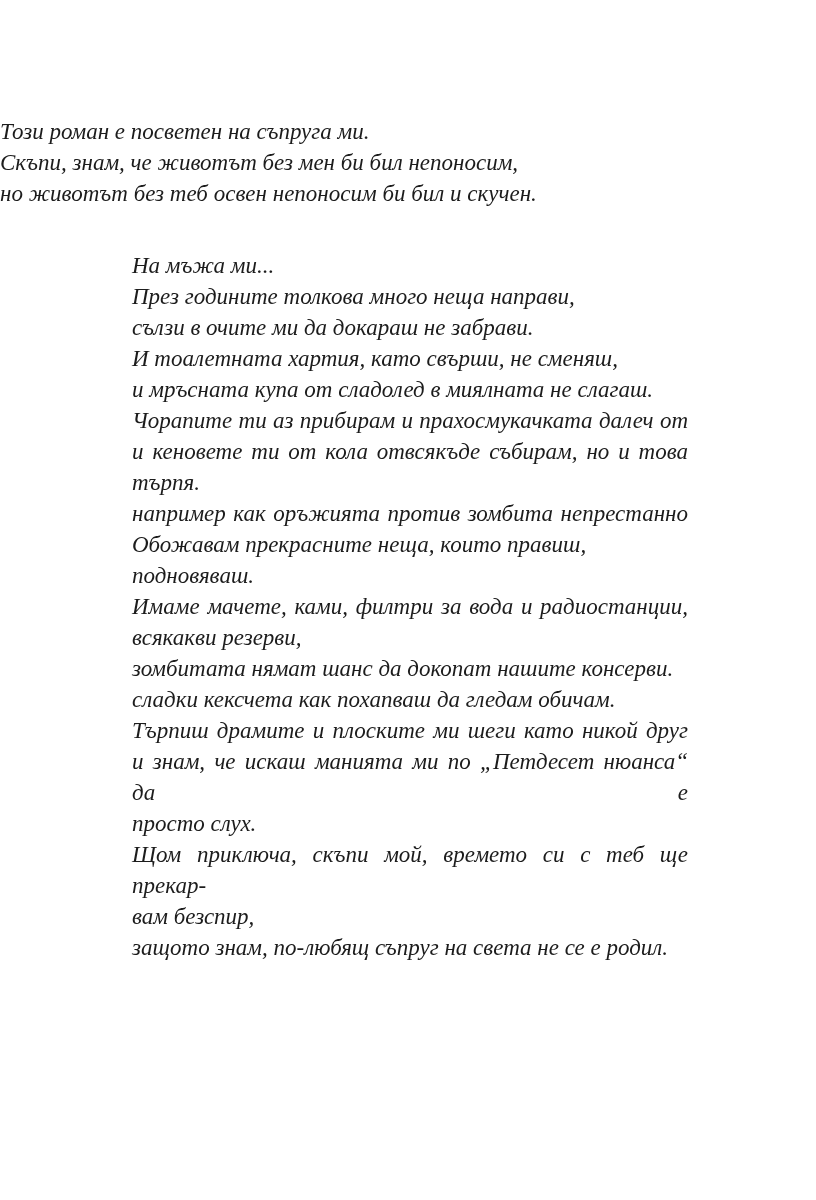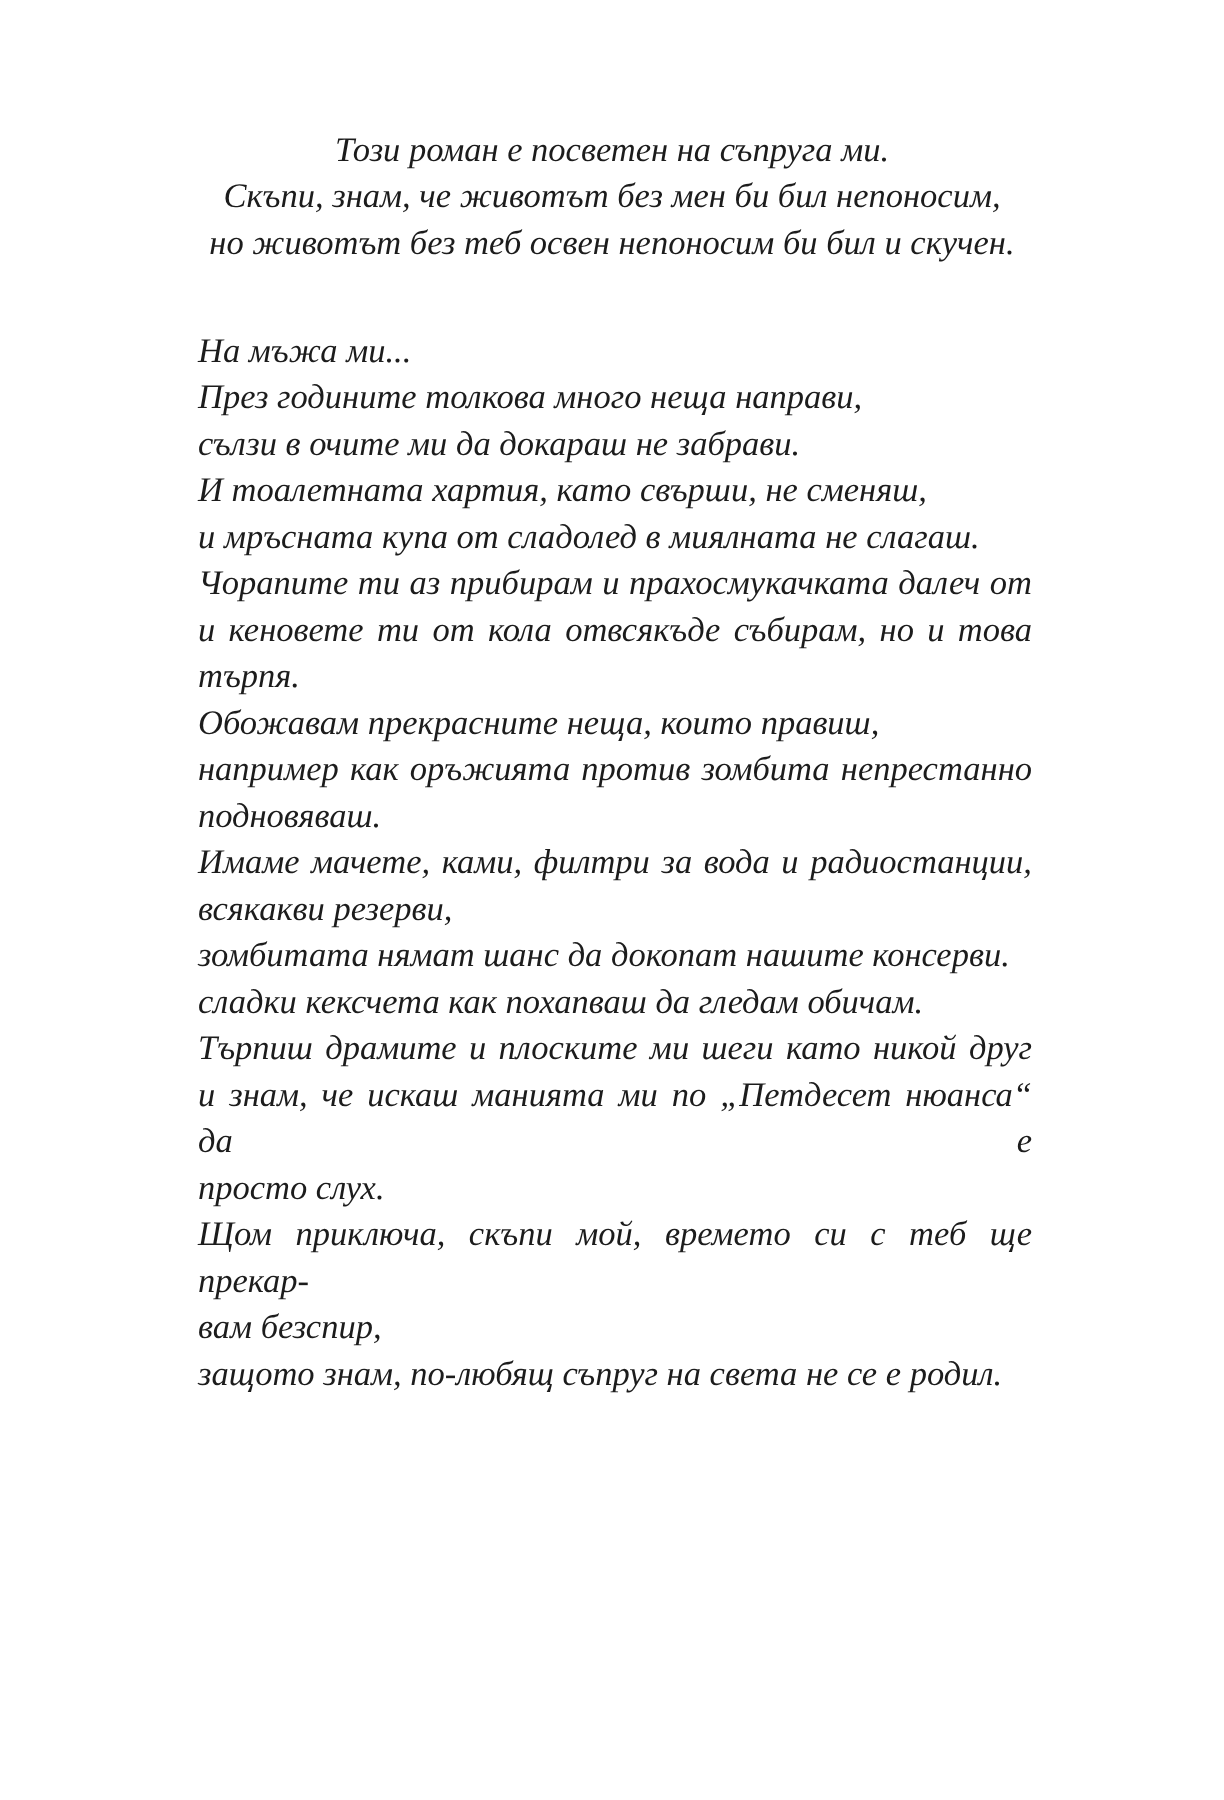--- a/index.html
+++ b/index.html
@@ -13,22 +13,22 @@
     height: 1200px;
     background: #ffffff;
     overflow: hidden;
     font-family: "Liberation Serif", serif;
     font-style: italic;
     font-size: 23px;
     line-height: 31px;
     color: #1c1c1c;
   }
   .epigraph {
-    padding-top: 84px;
-    text-align: center;
+    padding-top: 116px;
+    text-align: left;
   }
   .epigraph .line {
     white-space: nowrap;
   }
   .poem {
     margin-top: 41px;
     margin-left: 132px;
     width: 556px;
     text-align: left;
   }
@@ -53,22 +53,22 @@
 
   <div class="poem">
     <div class="line">На мъжа ми...</div>
     <div class="line">През годините толкова много неща направи,</div>
     <div class="line">сълзи в очите ми да докараш не забрави.</div>
     <div class="line">И тоалетната хартия, като свърши, не сменяш,</div>
     <div class="line">и мръсната купа от сладолед в миялната не слагаш.</div>
     <div class="line j">Чорапите ти аз прибирам и прахосмукачката далеч от</div>
     <div class="line j">и кеновете ти от кола отвсякъде събирам, но и това</div>
     <div class="line">търпя.</div>
+    <div class="line j">например как оръжията против зомбита непрестанно</div>
     <div class="line">Обожавам прекрасните неща, които правиш,</div>
-    <div class="line j">например как оръжията против зомбита непрестанно</div>
     <div class="line">подновяваш.</div>
     <div class="line j">Имаме мачете, ками, филтри за вода и радиостанции,</div>
     <div class="line">всякакви резерви,</div>
     <div class="line">зомбитата нямат шанс да докопат нашите консерви.</div>
     <div class="line">сладки кексчета как похапваш да гледам обичам.</div>
     <div class="line j">Търпиш драмите и плоските ми шеги като никой друг</div>
     <div class="line j">и знам, че искаш манията ми по „Петдесет нюанса“ да е</div>
     <div class="line">просто слух.</div>
     <div class="line j">Щом приключа, скъпи мой, времето си с теб ще прекар-</div>
     <div class="line">вам безспир,</div>

